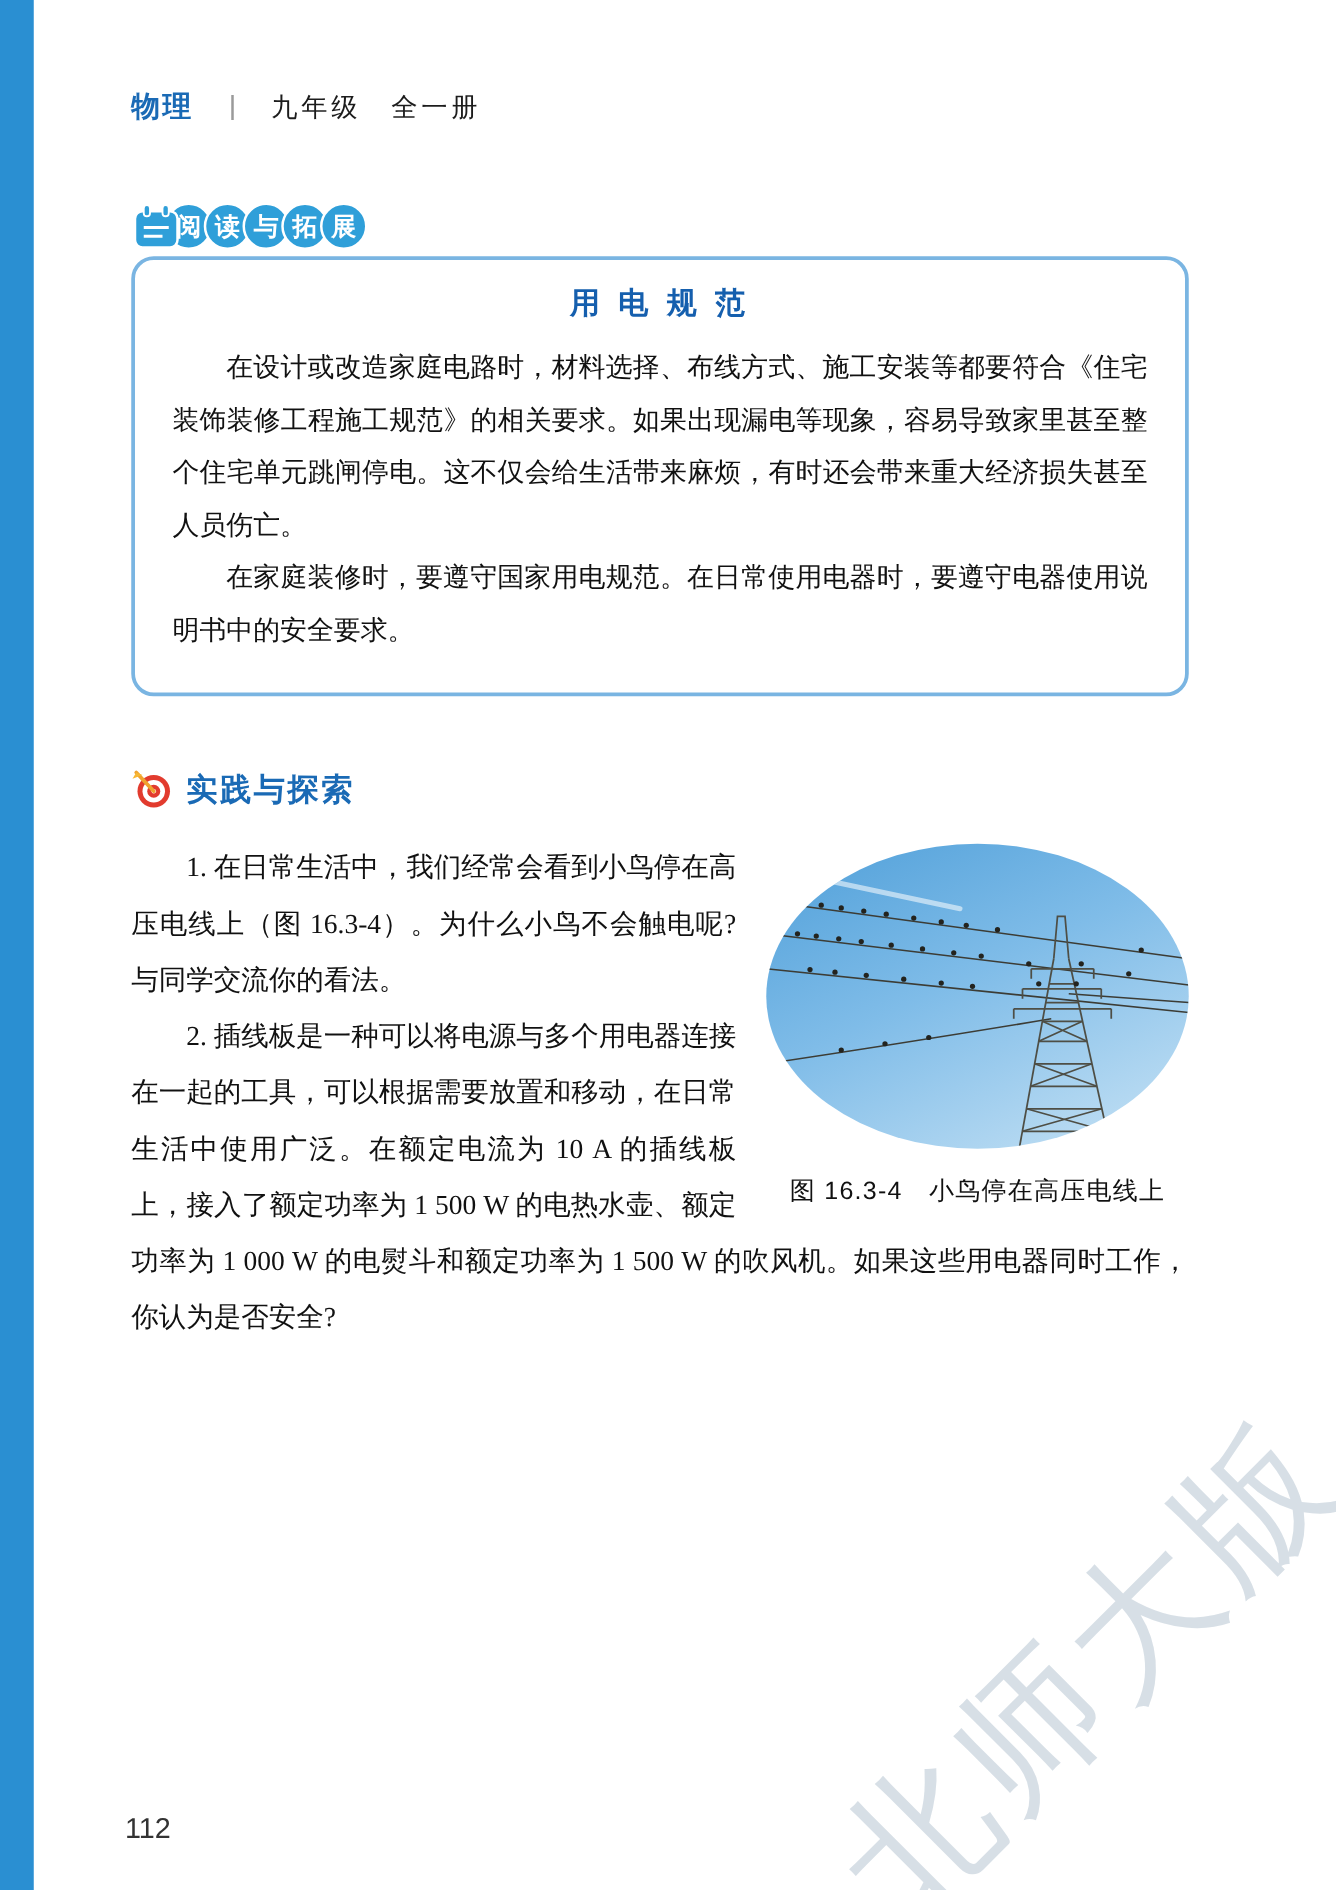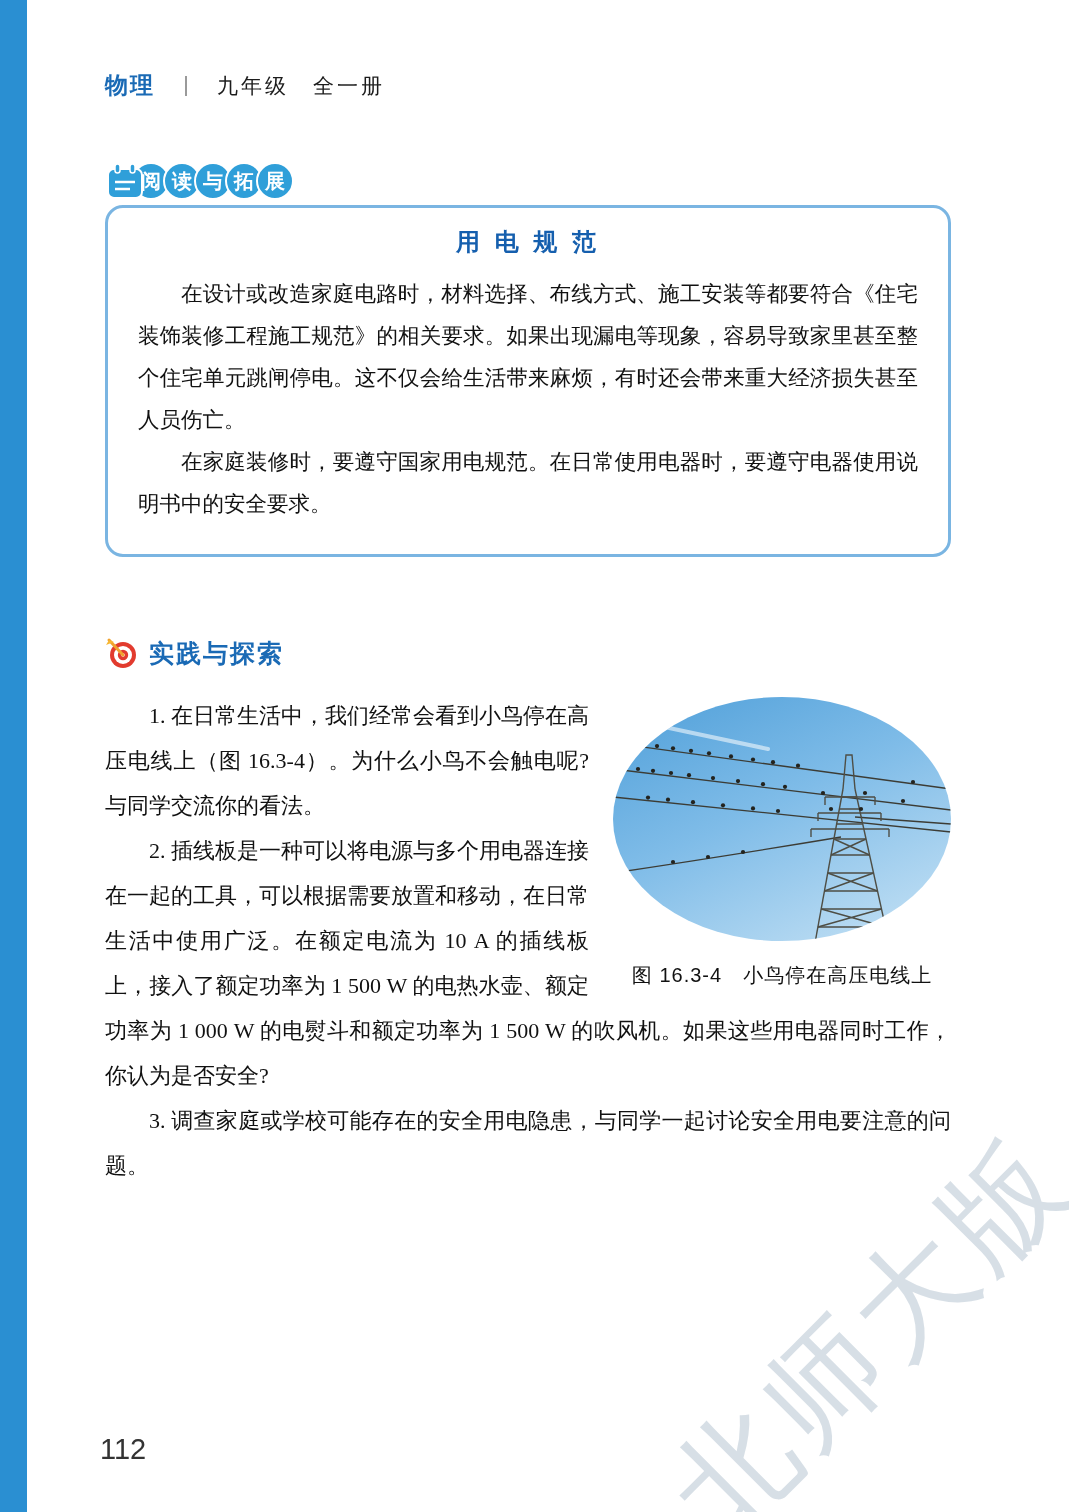--- a/index.html
+++ b/index.html
@@ -24,33 +24,33 @@
     box-sizing:border-box;display:inline-flex;align-items:center;justify-content:center;
     color:#fff;font-family:"Liberation Sans",sans-serif;font-weight:700;font-size:20px;
     margin-left:-7px;}
   
   .reading-box{margin-top:4px;border:3px solid #7ab5e2;border-radius:18px;
     padding:10px 30px 28px;background:#fff;position:relative;z-index:2;}
   .box-title{text-align:center;color:#155fae;font-weight:bold;font-size:24px;
     font-family:"Liberation Sans",sans-serif;letter-spacing:4px;margin:8px 0 16px;}
   .box-p{font-size:21.5px;line-height:1.95;text-indent:2em;text-align:justify;margin:0;}
   
-  .practice-header{margin-top:80px;display:flex;align-items:center;gap:10px;}
+  .practice-header{margin-top:58px;display:flex;align-items:center;gap:10px;}
   .practice-label{color:#1a6ab5;font-weight:bold;font-size:25px;
     font-family:"Liberation Sans",sans-serif;letter-spacing:2px;}
   .practice-body{margin-top:22px;font-size:22px;line-height:2.05;}
   .practice-body p{text-indent:2em;text-align:justify;margin:0;}
   figure.fig{float:right;width:338px;margin:4px 0 4px 24px;text-align:center;}
   .fig-oval{width:338px;height:244px;border-radius:50%;overflow:hidden;position:relative;
     background:linear-gradient(155deg,#4f9fd9 0%,#7fbce8 45%,#c8e3f5 100%);}
   .fig-oval svg{position:absolute;left:0;top:0;width:338px;height:244px;}
   figcaption{margin-top:14px;font-family:"Liberation Sans",sans-serif;font-size:20px;
     color:#111;text-indent:0;letter-spacing:1px;}
   
-  .page-number{position:absolute;left:100px;bottom:46px;font-size:29px;color:#333;
+  .page-number{position:absolute;left:100px;bottom:36px;font-size:23px;color:#333;
     font-family:"Liberation Sans",sans-serif;}
   .watermark{position:absolute;right:-55px;bottom:95px;transform:rotate(-45deg);
     font-size:118px;color:rgba(150,170,188,0.38);letter-spacing:8px;white-space:nowrap;
     font-family:"Liberation Serif",serif;z-index:1;pointer-events:none;}
 </style>
 </head>
 <body>
 
 <div class="edge-bar"></div>
 
@@ -164,19 +164,18 @@
               <circle cx="95" cy="160" r="2.1"></circle>
             <circle cx="130" cy="155" r="2.1"></circle>
           </g>
         </svg>
       </div>
       <figcaption>图 16.3-4　小鸟停在高压电线上</figcaption>
     </figure>
 
     <p>1. 在日常生活中，我们经常会看到小鸟停在高压电线上（图 16.3-4）。为什么小鸟不会触电呢? 与同学交流你的看法。</p>
     <p>2. 插线板是一种可以将电源与多个用电器连接在一起的工具，可以根据需要放置和移动，在日常生活中使用广泛。在额定电流为 10 A 的插线板上，接入了额定功率为 1 500 W 的电热水壶、额定功率为 1 000 W 的电熨斗和额定功率为 1 500 W 的吹风机。如果这些用电器同时工作，你认为是否安全?</p>
-    <p>3. 调查家庭或学校可能存在的安全用电隐患，与同学一起讨论安全用电要注意的问题。</p>
   </div>
 
 </div>
 
 <div class="page-number">112</div>
 <div class="watermark">北师大版</div>
 
 </body></html>

